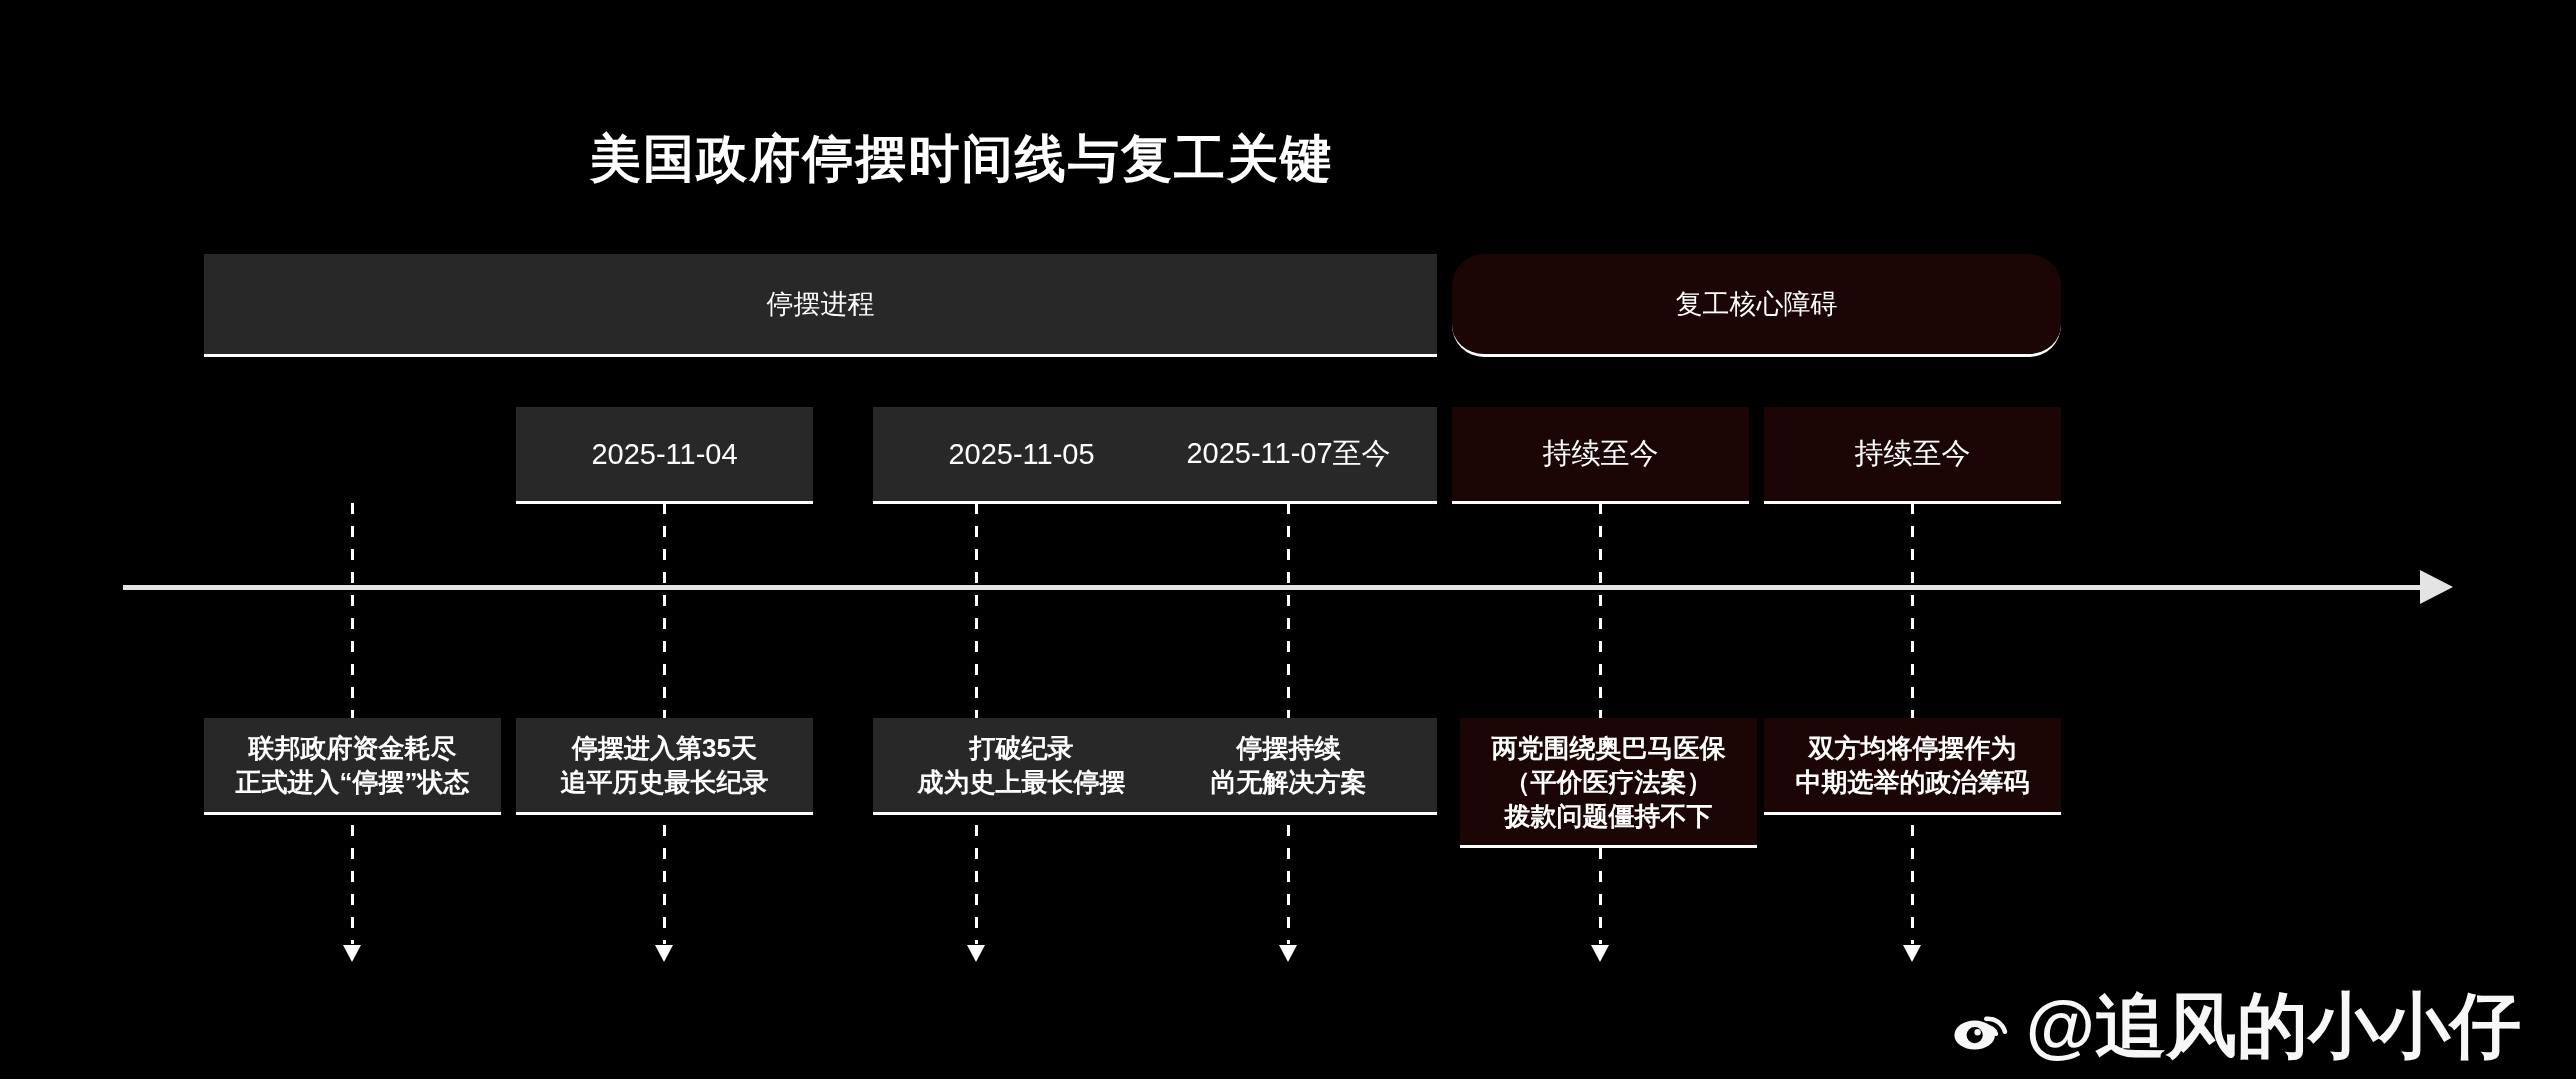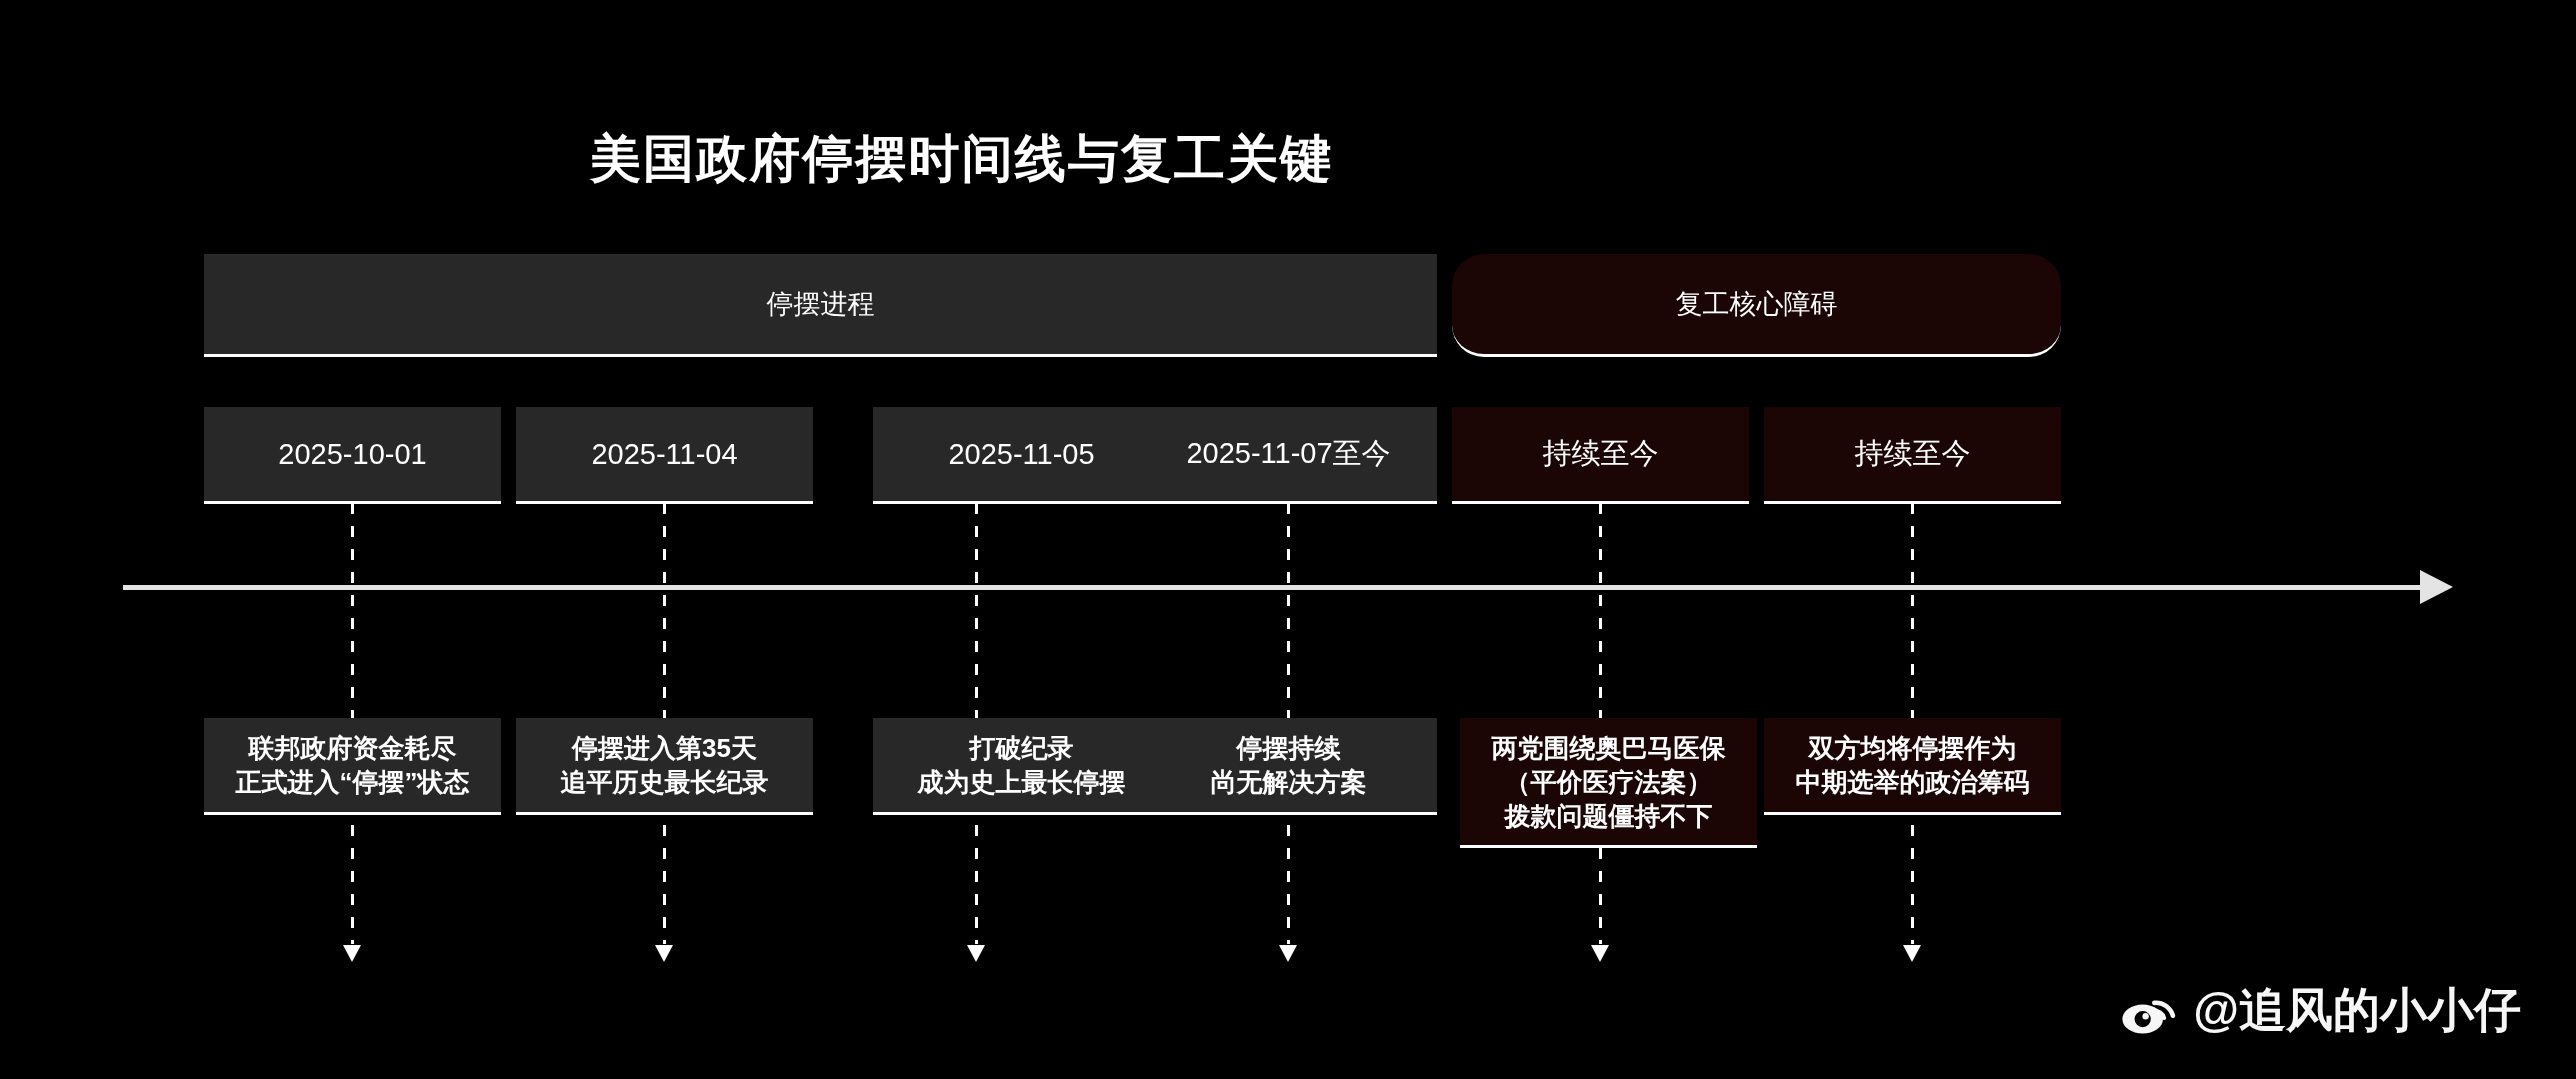--- a/index.html
+++ b/index.html
@@ -68,41 +68,38 @@
     background:var(--arrow_color);
   }
   .axis-head{
     position:absolute;top:570px;left:2420px;width:0;height:0;
     border-top:17px solid transparent;border-bottom:17px solid transparent;
     border-left:33px solid var(--arrow_color);
   }
   .watermark{
     position:absolute;top:979px;right:55px;
     display:flex;align-items:center;gap:13.5px;
-    font-size:47px;font-weight:600;color:var(--text);opacity:.97;
+    font-size:71px;font-weight:600;color:var(--text);opacity:.97;
   }
   .watermark svg{width:63px;height:58px;display:block;}
 </style>
 </head>
 <body>
 
 <div class="stage">
 
   <h1 class="title">美国政府停摆时间线与复工关键</h1>
 
   <div class="section-bar s0 gray">
     <span>停摆进程</span>
   </div>
   <div class="section-bar s1 maroon">
     <span>复工核心障碍</span>
   </div>
 
-  <div class="date-box c0 gray">
-    <span>2025-10-01</span>
-  </div>
   <div class="date-box c1 gray">
     <span>2025-11-04</span>
   </div>
   <div class="date-box c2 gray">
     <span>2025-11-05</span>
   </div>
   <div class="date-box c3 gray">
     <span>2025-11-07至今</span>
   </div>
   <div class="date-box c4 maroon">

